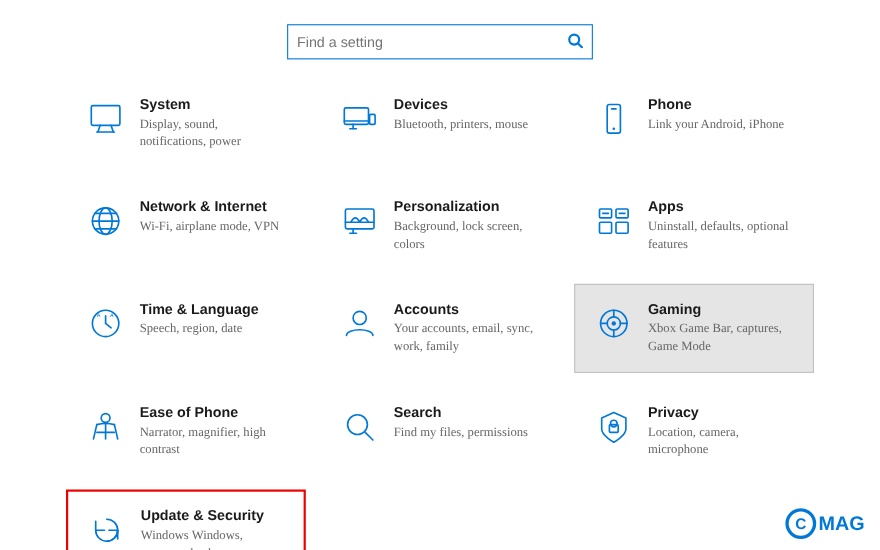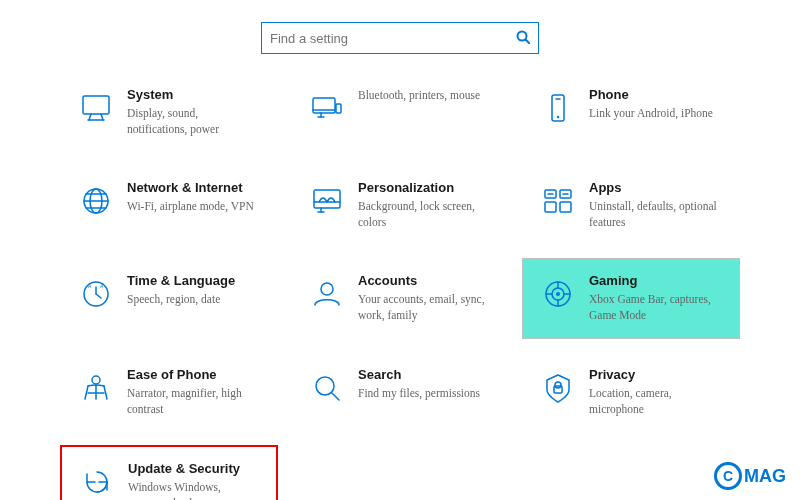--- a/index.html
+++ b/index.html
@@ -52,21 +52,21 @@
     .tile {
       display: flex;
       align-items: flex-start;
       padding: 14px 16px;
       cursor: pointer;
       border: 1px solid transparent;
     }
 
     .tile.highlighted {
       border: 1.5px solid #c0c0c0;
-      background: #5eead4;
+      background: #e5e5e5;
     }
 
     .tile.red-border {
       border: 2.5px solid #e00;
     }
 
     .tile-icon {
       width: 38px;
       height: 38px;
       flex-shrink: 0;
@@ -161,20 +161,21 @@
     <div class="tile-icon">
       <svg viewBox="0 0 32 32">
           <rect x="2" y="6" width="22" height="15" rx="1.5"></rect>
           <rect x="25" y="12" width="5" height="9" rx="1"></rect>
           <line x1="2" y1="18" x2="24" y2="18"></line>
           <line x1="10" y1="21" x2="10" y2="25"></line>
           <line x1="7" y1="25" x2="13" y2="25"></line>
         </svg>
     </div>
     <div class="tile-text">
+      <h3>Devices</h3>
       <p>Bluetooth, printers, mouse</p>
     </div>
   </div>
     <div class="tile">
     <div class="tile-icon">
       <svg viewBox="0 0 32 32">
           <rect x="10" y="3" width="12" height="26" rx="2"></rect>
           <line x1="14" y1="7" x2="18" y2="7"></line>
           <circle cx="16" cy="25" r="1.2" fill="#0078d7" stroke="none"></circle>
         </svg>

